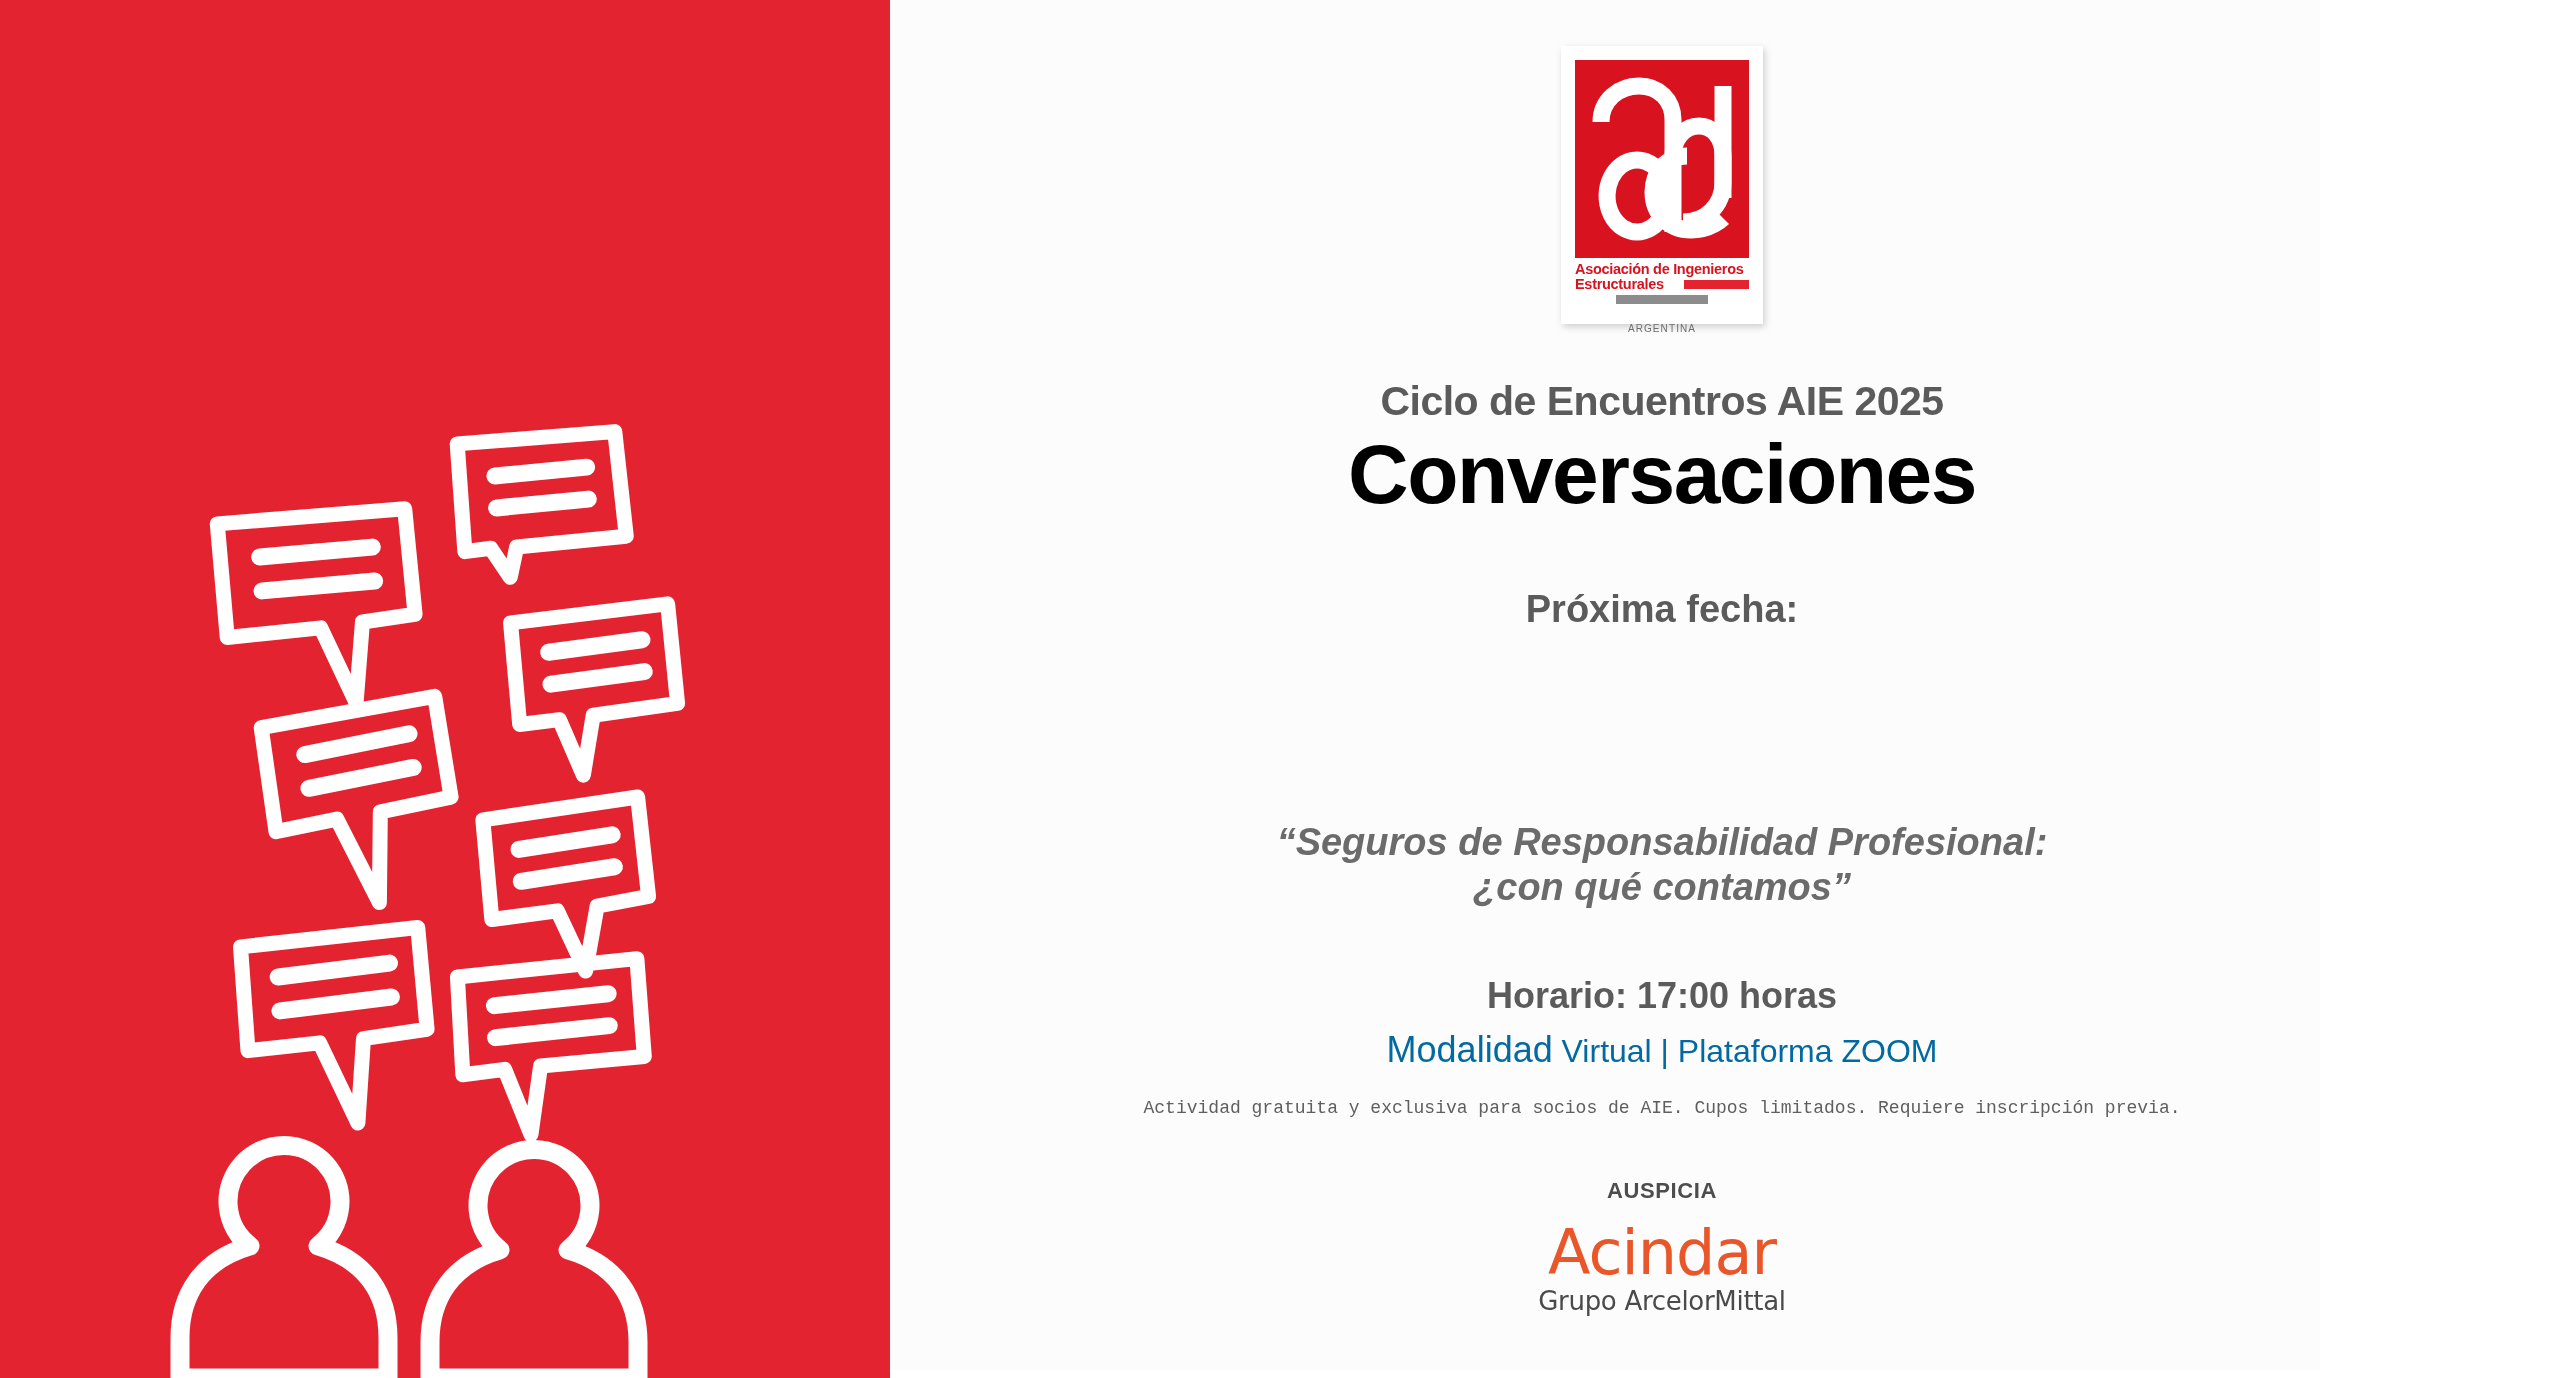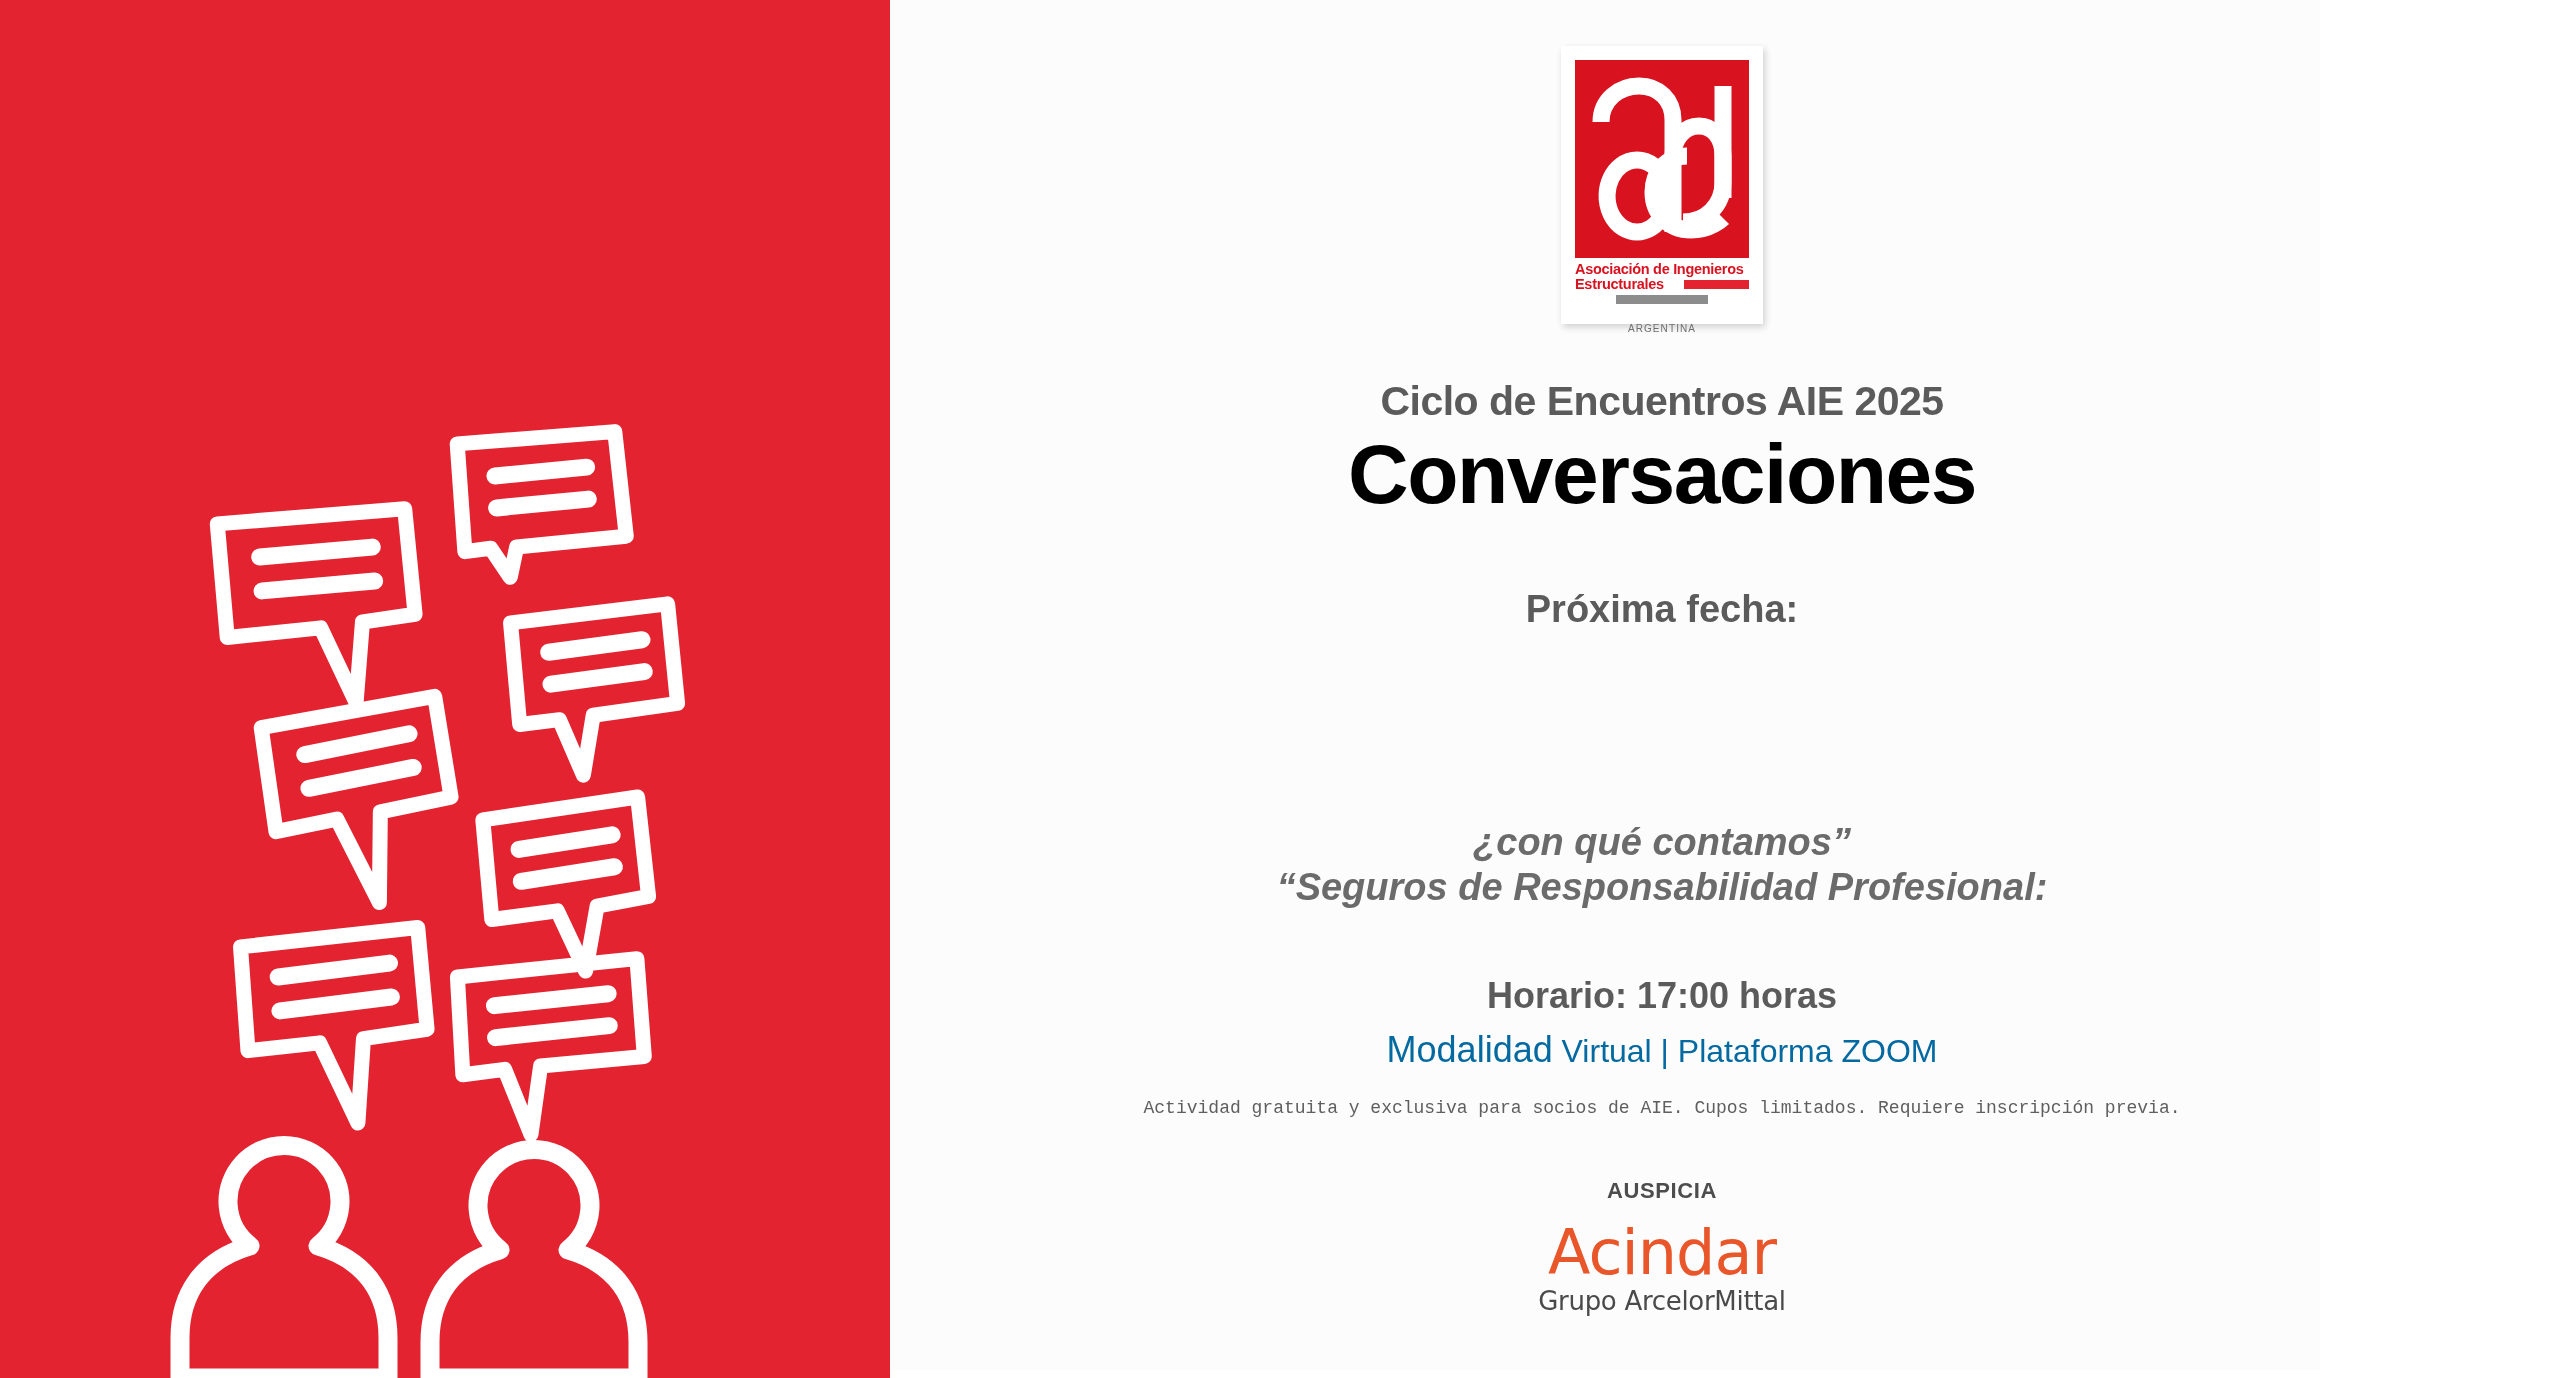--- a/index.html
+++ b/index.html
@@ -342,22 +342,22 @@
         </div>
       </div>
     </div>
 
     <div class="ciclo">Ciclo de Encuentros AIE 2025</div>
     <div class="conversaciones">Conversaciones</div>
 
     <div class="proxima">Próxima fecha:</div>
 
     <div class="tema">
+      <div>“Seguros de Responsabilidad Profesional:</div>
       <div>¿con qué contamos”</div>
-      <div>“Seguros de Responsabilidad Profesional:</div>
     </div>
 
     <div class="horario">Horario: 17:00 horas</div>
     <div class="modalidad">
       <span class="m-strong">Modalidad</span><span class="m-rest"> Virtual | Plataforma ZOOM</span>
     </div>
     <div class="nota">Actividad gratuita y exclusiva para socios de AIE. Cupos limitados. Requiere inscripción previa.</div>
 
     <div class="auspicia">AUSPICIA</div>
     <div class="sponsor">

